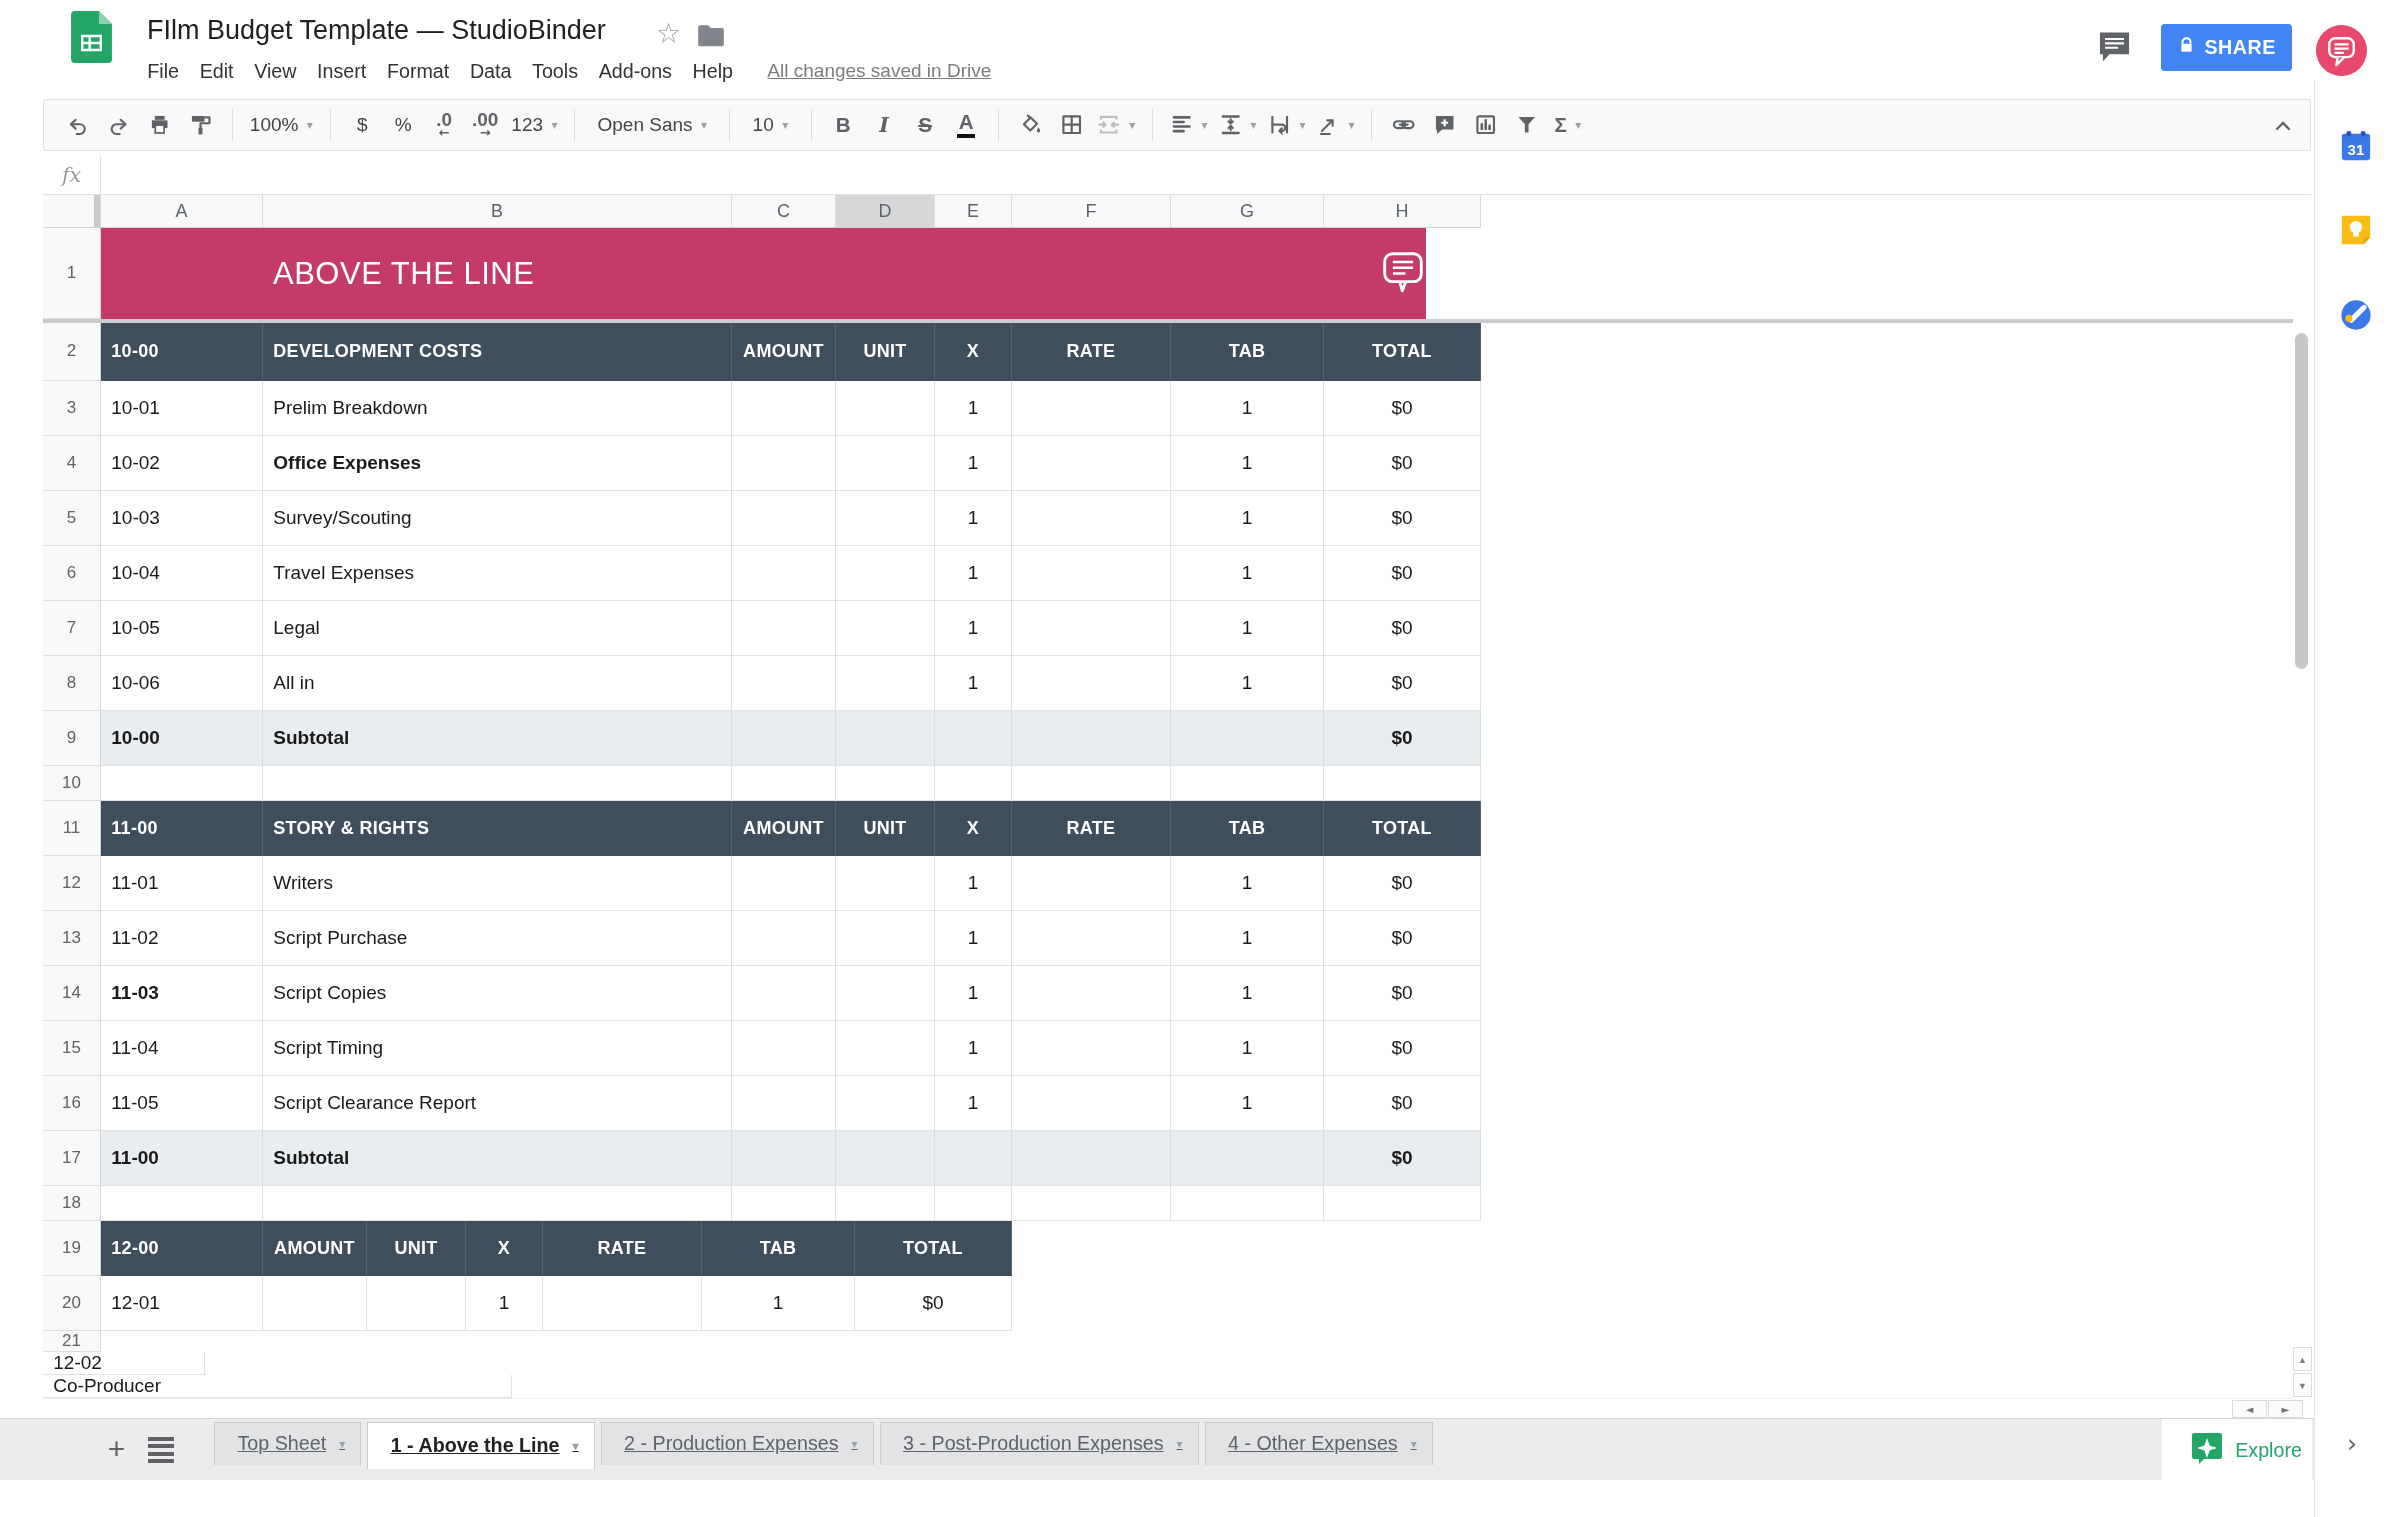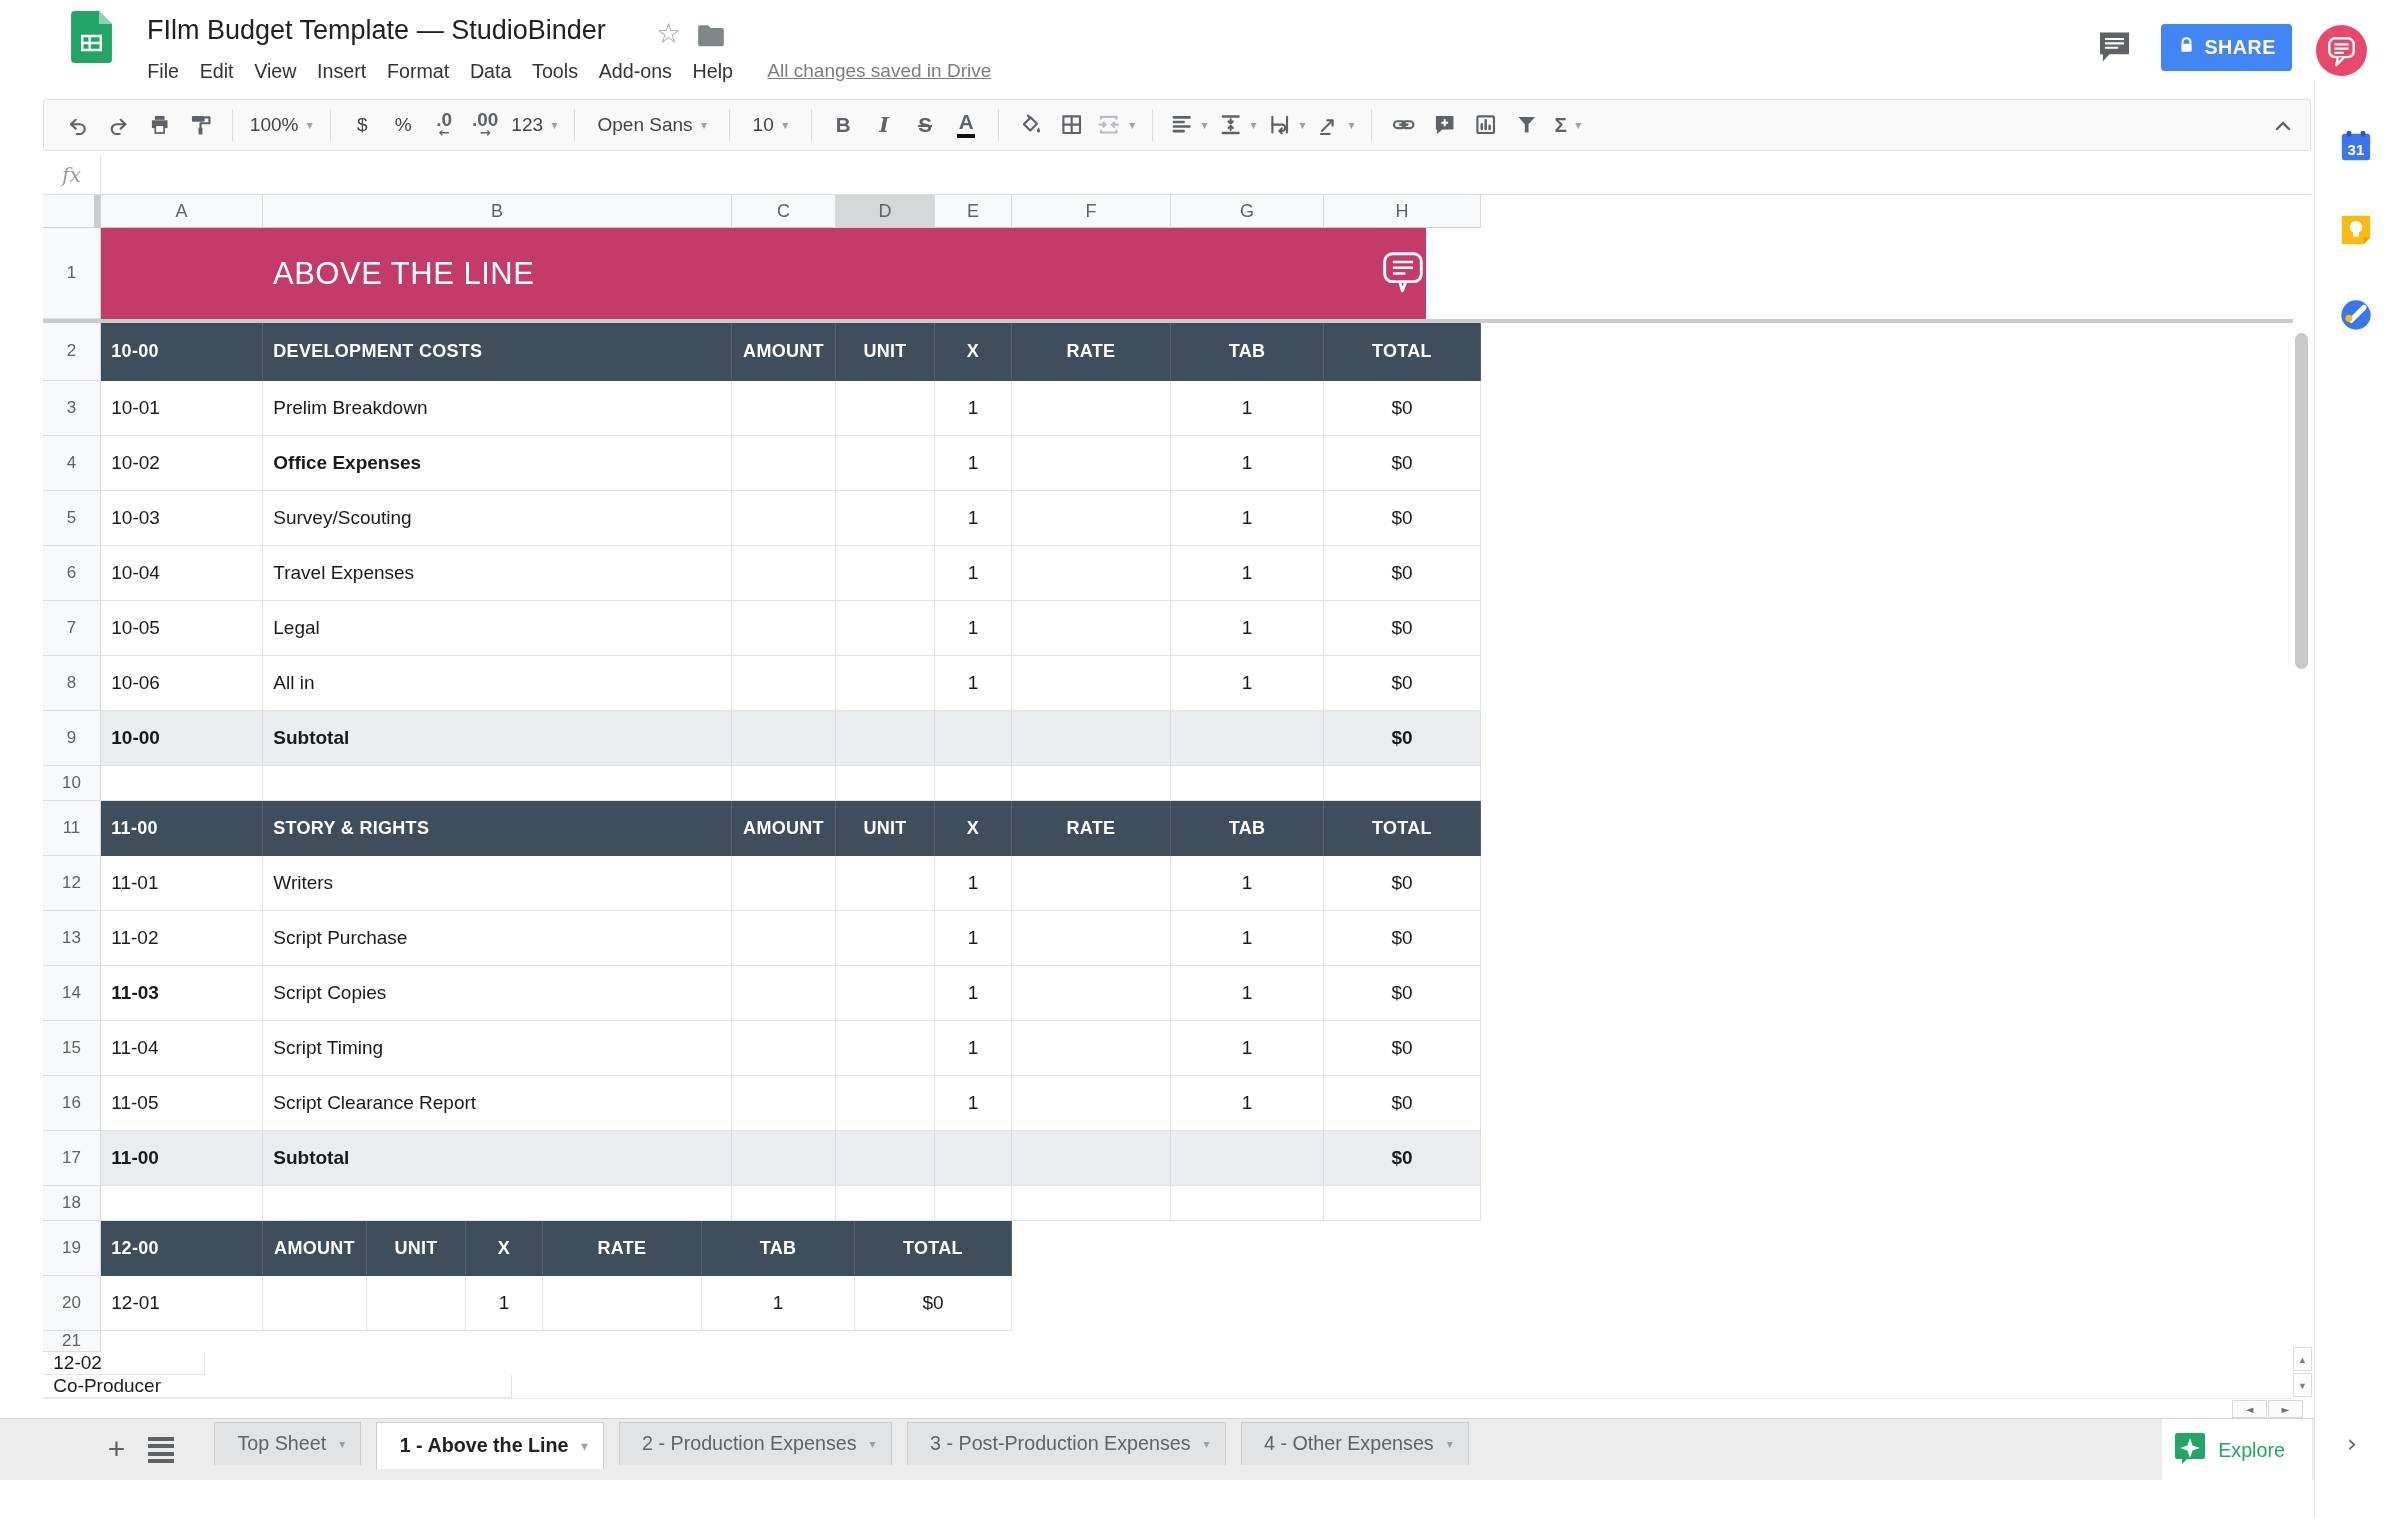--- a/index.html
+++ b/index.html
@@ -81,25 +81,25 @@
     display:flex; align-items:center; justify-content:center; font-size:10.3px; color:#707070; font-family:"DejaVu Sans",sans-serif; }
 
   
   #tabbar { position:absolute; left:0; top:1418px; width:2314px; height:62px; background:#ececec; border-top:0.9px solid #d5d5d5; }
   #add-sheet { position:absolute; left:96px; top:7.5px; width:41px; height:45px; display:flex; align-items:center;
     justify-content:center; font-size:30px; color:#5f6368; }
   #all-sheets { position:absolute; left:148px; top:18px; width:26px; height:26px; display:flex; flex-direction:column; justify-content:space-between; }
   #all-sheets b { height:3.7px; background:#5f6368; }
   #tabs { position:absolute; left:214px; top:2.8px; height:43px; display:flex; }
   .sheet-tab { height:43px; display:flex; align-items:center; padding:0 15px 0 22.5px; background:#e1e3e5;
-    border:0.9px solid #c9cbcd; border-bottom:none; margin-right:15px; font-size:19.7px; color:#5f6368; white-space:nowrap; }
+    border:0.9px solid #c9cbcd; border-bottom:none; margin-right:6px; font-size:19.7px; color:#5f6368; white-space:nowrap;text-decoration:underline; }
   .sheet-tab.active { background:#fff; color:#202124; font-weight:700; height:47px; }
   .sheet-tab .tb-caret { margin-left:13px; }
   #explore { position:absolute; left:2162px; top:0; width:150px; height:62px; background:#fff;
-    display:flex; align-items:center; gap:11.2px; padding-left:11px; }
+    display:flex; align-items:center; gap:11.2px; padding-left:28px; }
   #explore span { color:var(--green); font-size:19.7px; }
 
   
   #sidepanel { position:absolute; left:2314px; top:80px; width:76px; height:1438px; background:#fff; border-left:0.9px solid #e3e3e3; }
   .sp-icon { position:absolute; left:24px; width:34px; height:34px; }
   #chevron { position:absolute; left:32px; top:1349px; font-size:25px; color:#5f6368; font-family:"DejaVu Sans",sans-serif; }
 </style>
 </head>
 <body>
 

